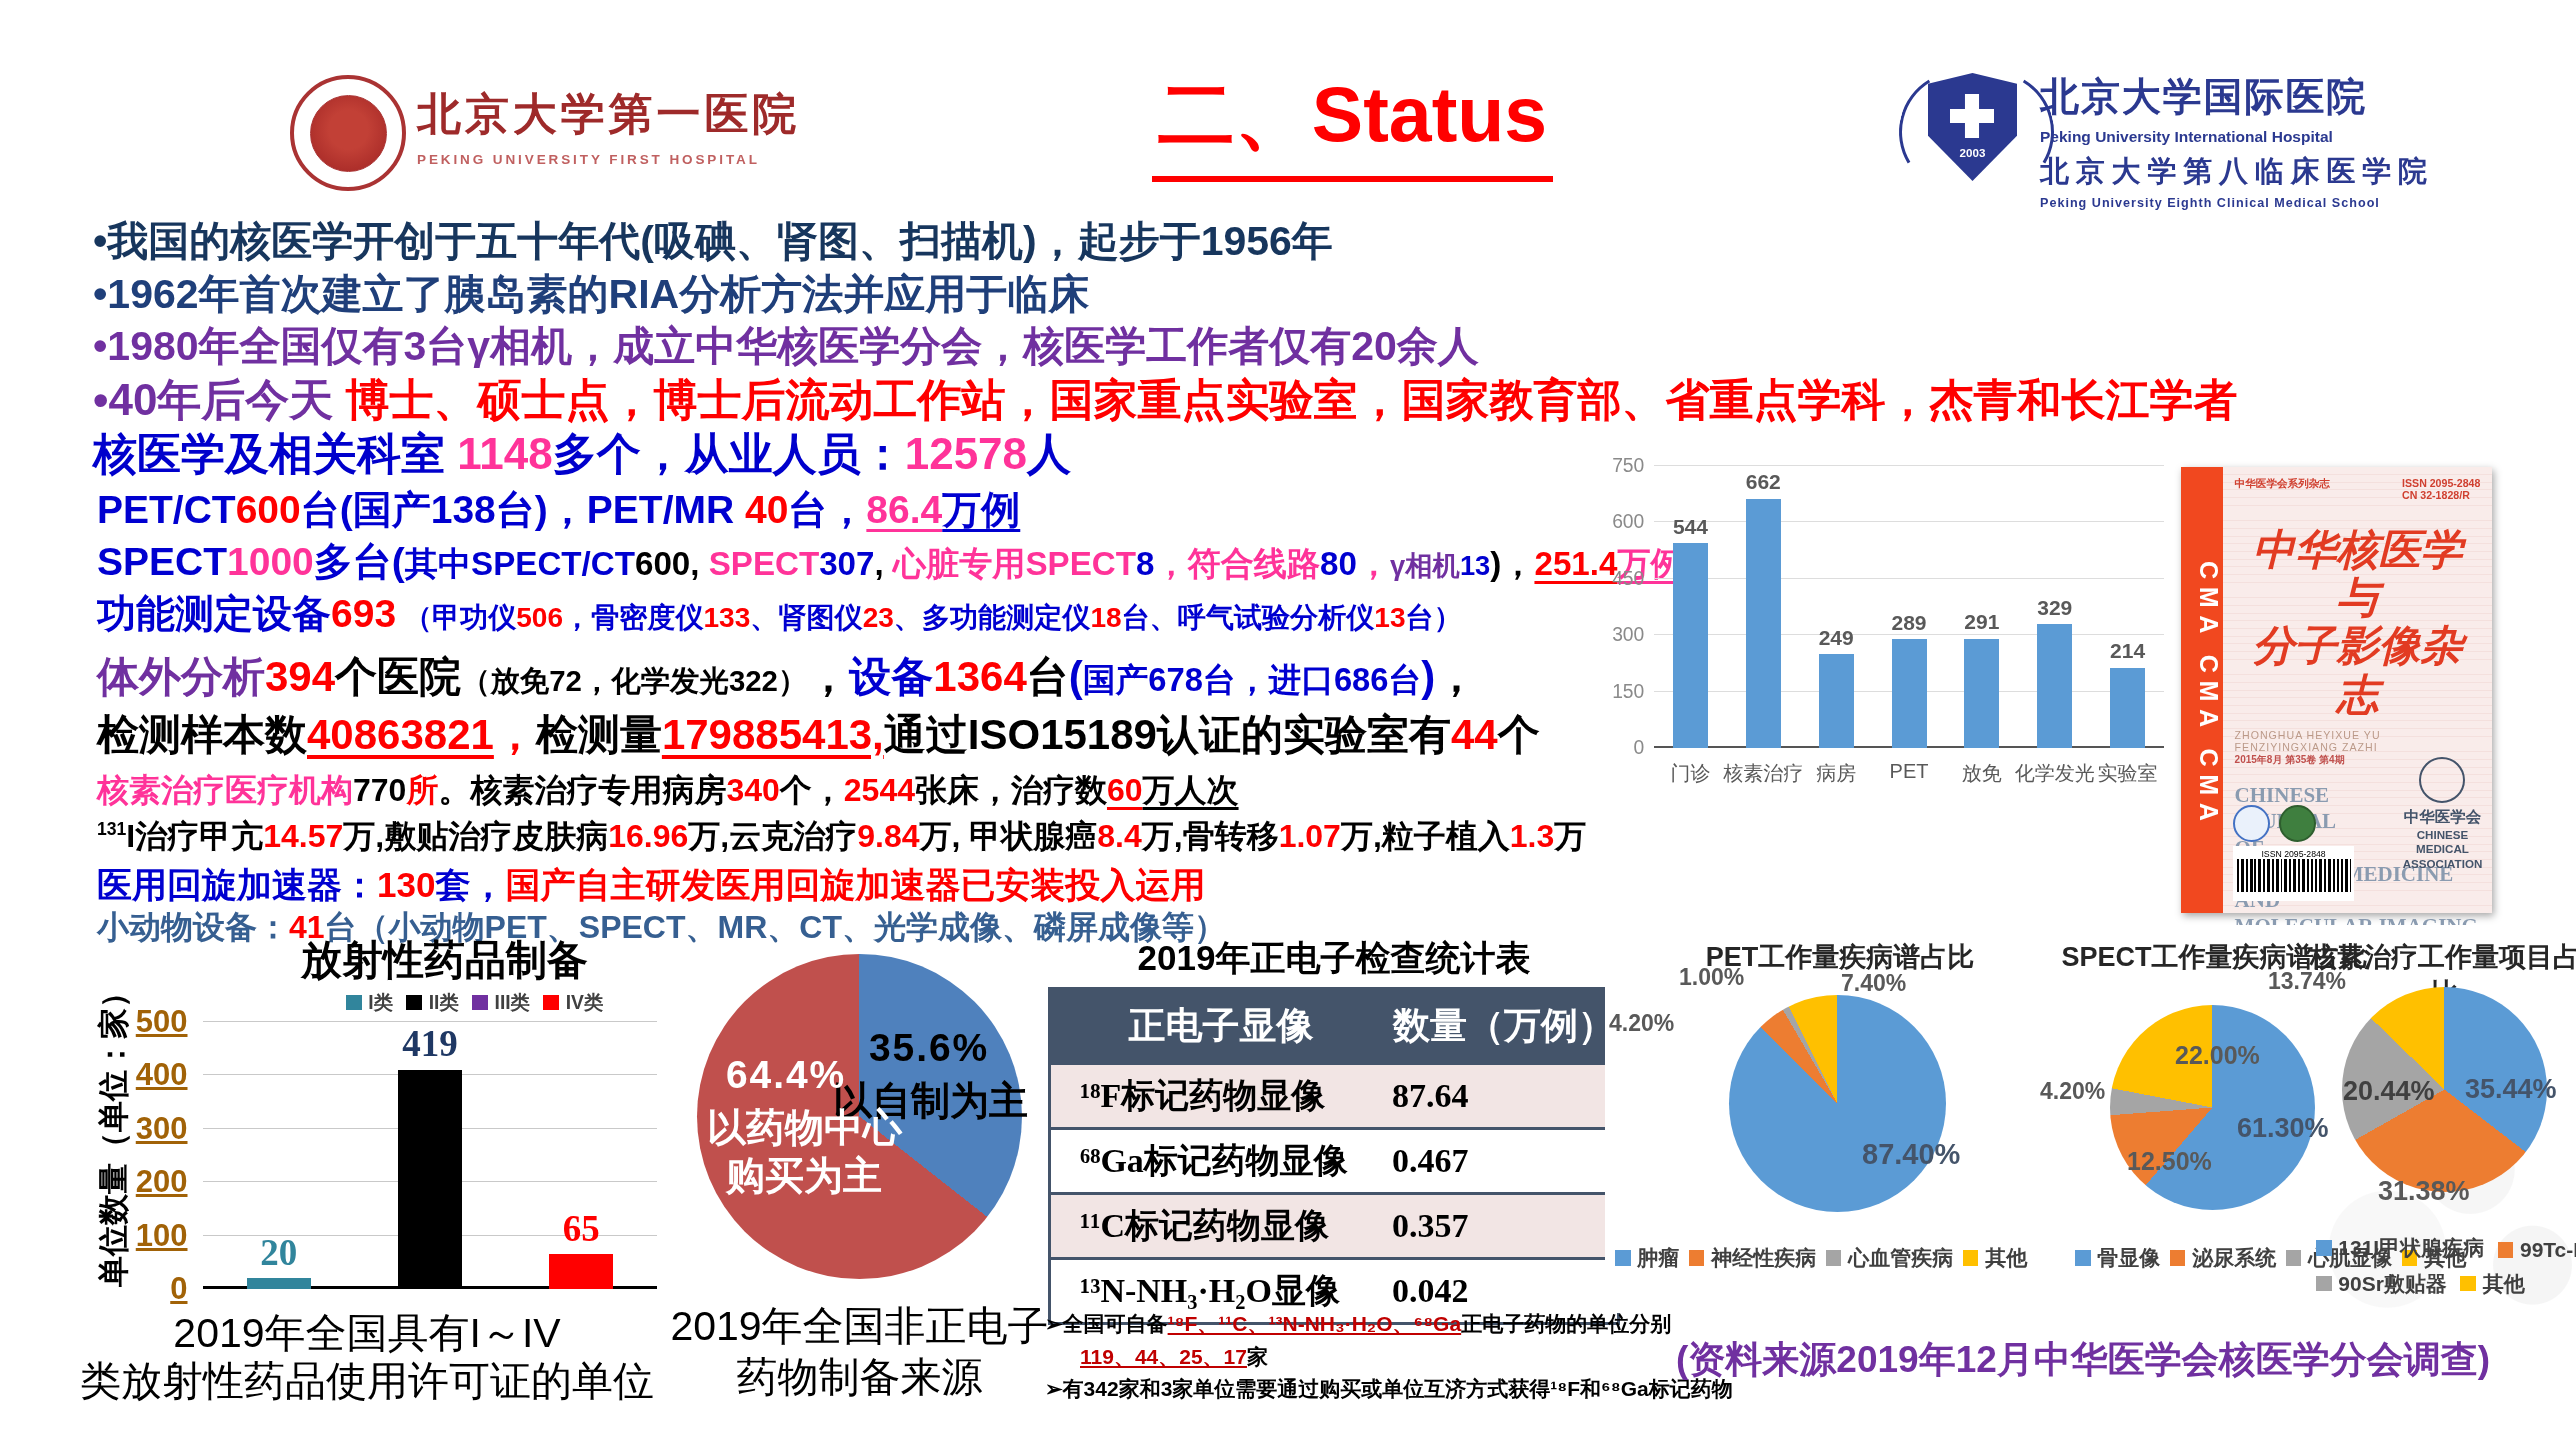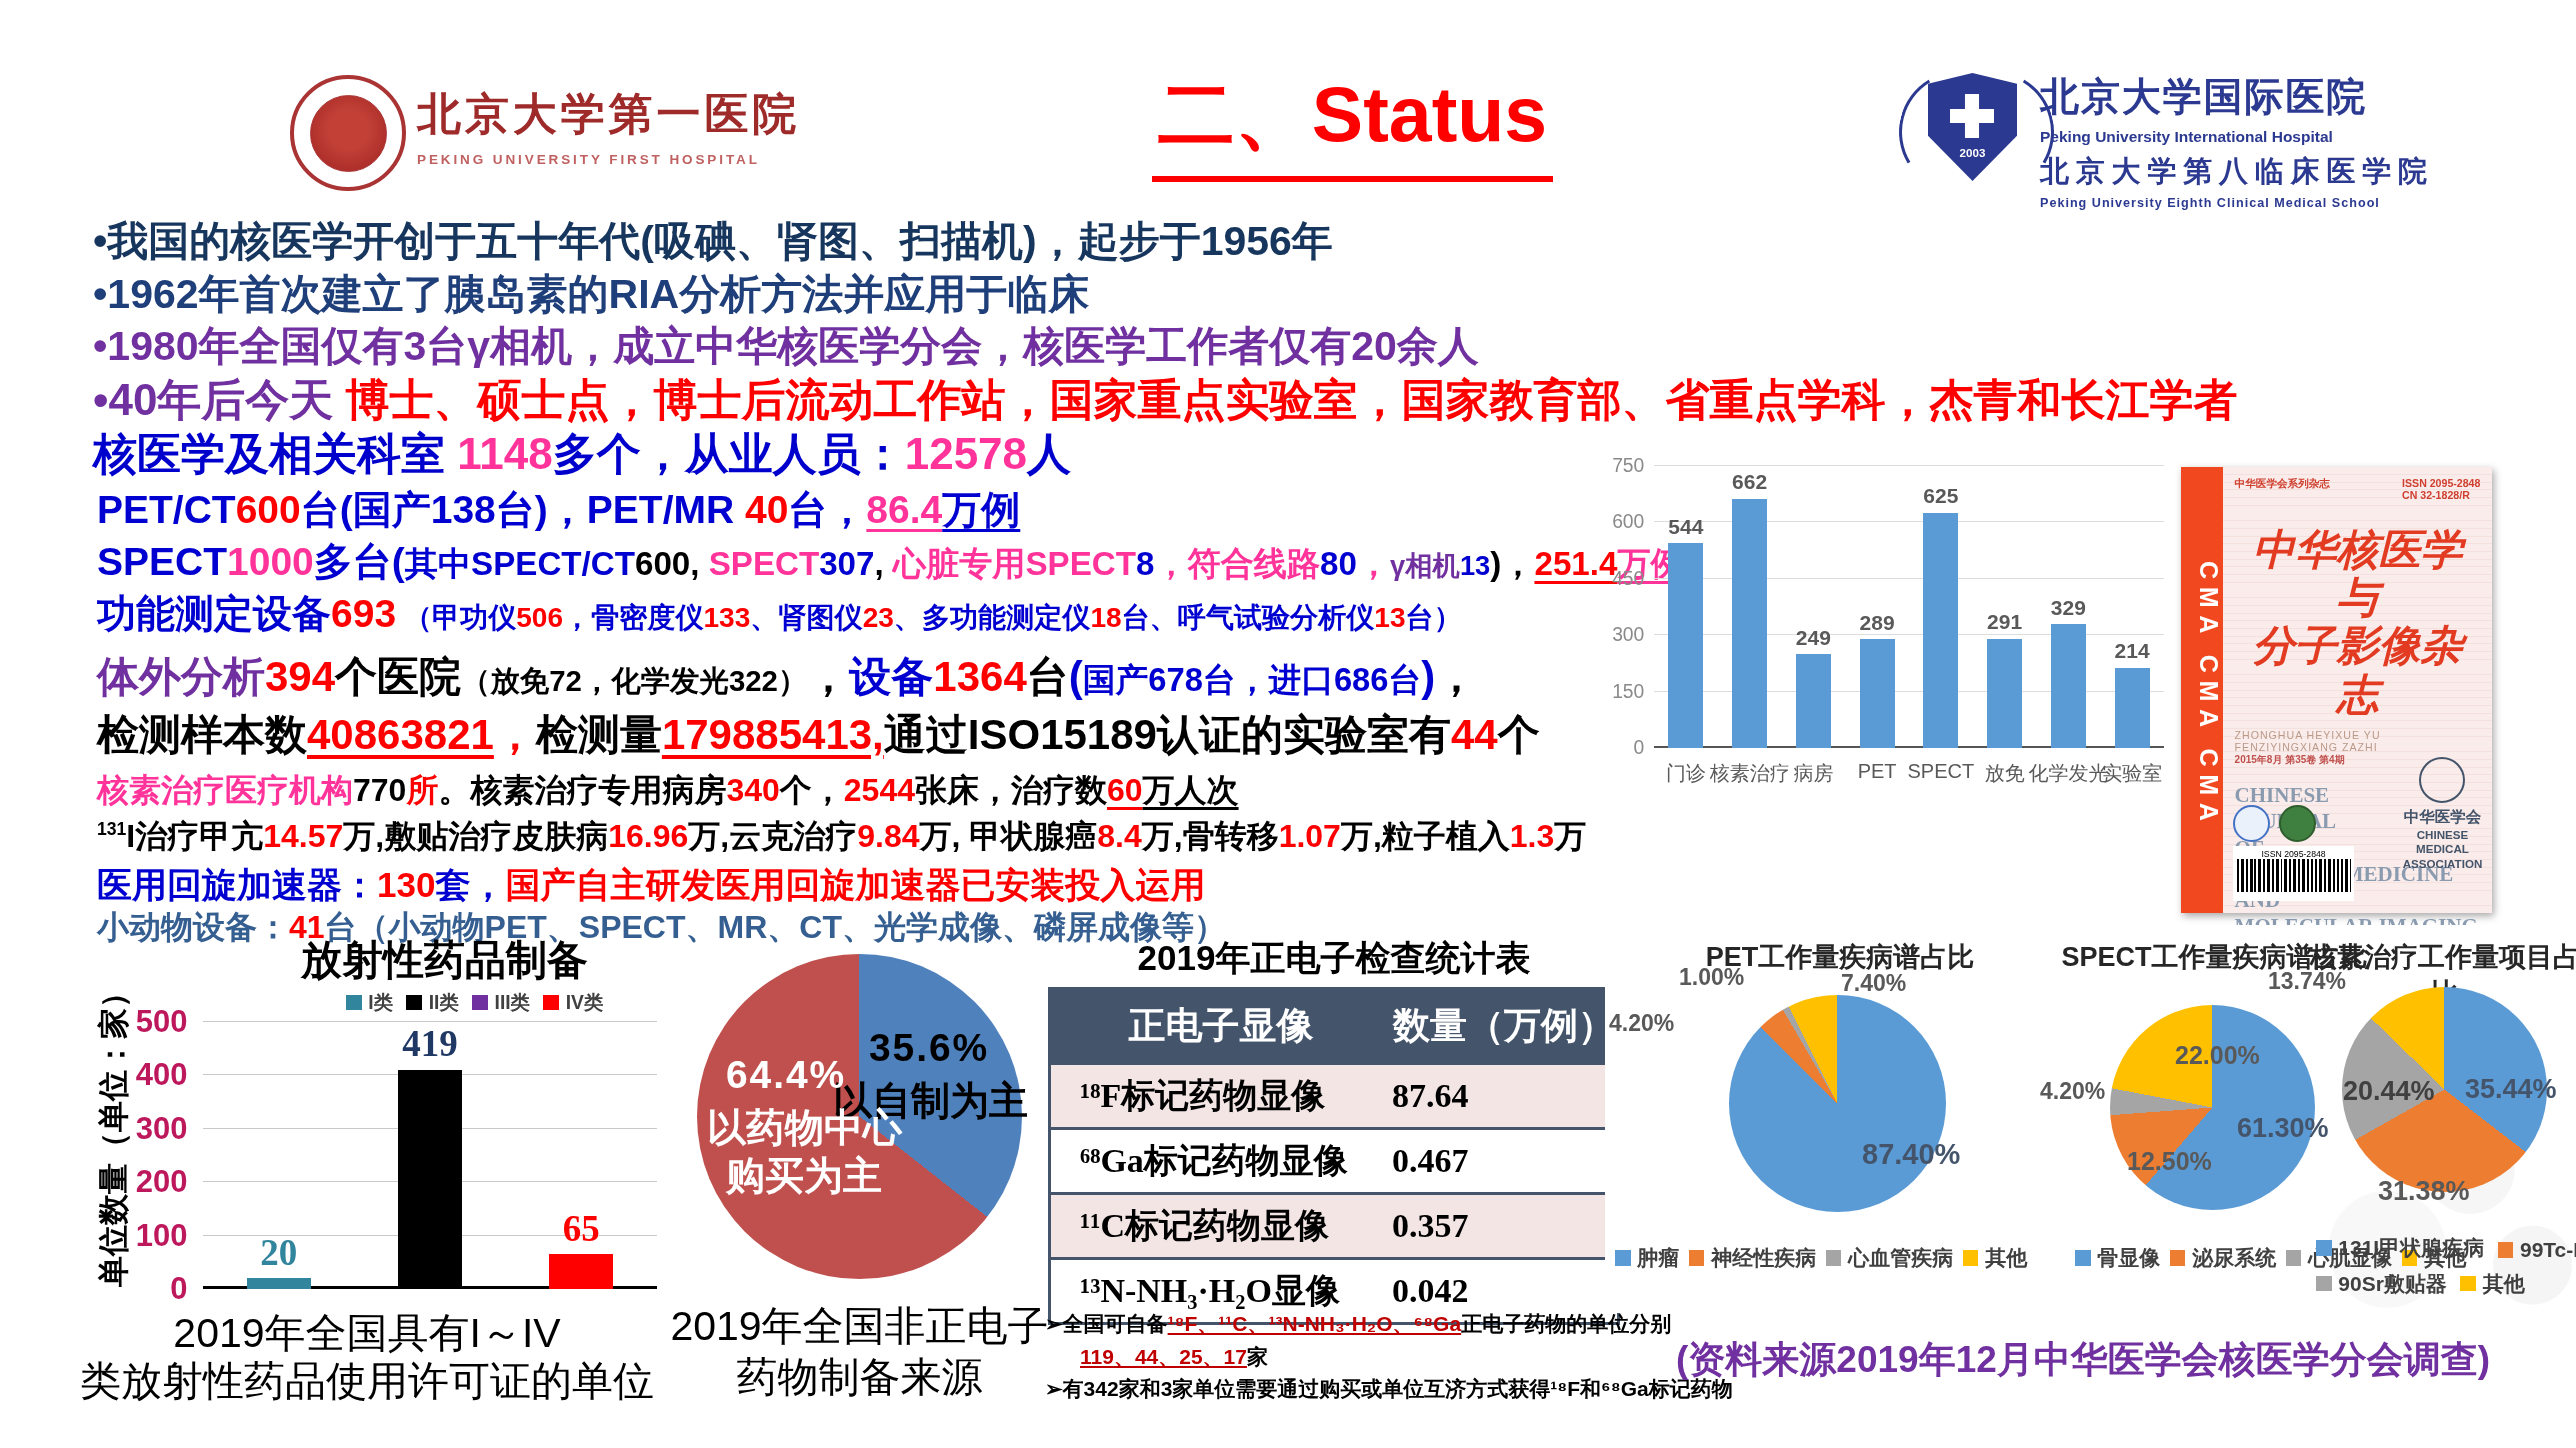--- a/index.html
+++ b/index.html
@@ -42,21 +42,21 @@
   .gridline.axis0{height:1.9px;background:#555;}
   .ytick{position:absolute;right:100%;margin-right:9.7px;transform:translateY(50%);
     font-size:19.3px;color:#8a8a8a;}
   .bars{position:absolute;left:0;right:0;top:0;bottom:0;display:flex;align-items:flex-end;}
   .barcell{flex:1;height:100%;display:flex;flex-direction:column;justify-content:flex-end;
     align-items:center;position:relative;}
   .vlabel{margin-bottom:4.8px;font-weight:bold;font-size:21px;}
   .xlabel{position:absolute;top:100%;margin-top:11.6px;font-size:20px;color:#595959;white-space:nowrap;}
   #pharma-plot .gridline{background:#C9C9C9;}
   #pharma-plot .gridline.axis0{height:2.9px;background:#000;}
-  #pharma-plot .ytick{font-size:31px;color:#be185d;font-weight:bold;margin-right:15.5px;}
+  #pharma-plot .ytick{font-size:31px;color:#a16207;font-weight:bold;margin-right:15.5px;text-decoration:underline;}
   #pharma-plot .vlabel{font-family:"Liberation Serif",serif;font-size:37px;}
   .pie{position:absolute;border-radius:50%;}
   .legend{position:absolute;display:flex;align-items:flex-end;}
   .lg-item{display:flex;align-items:center;gap:6.8px;font-weight:bold;white-space:nowrap;color:#404040;}
   .lg-sq{display:inline-block;width:15.5px;height:15.5px;}
   .chart-title{position:absolute;text-align:center;font-weight:bold;color:#262626;}
   .caption{position:absolute;text-align:center;color:#000;font-size:41px;}
   .pie-label{position:absolute;font-weight:bold;color:#595959;font-size:23px;white-space:nowrap;}
 
   
@@ -180,25 +180,20 @@
         <div class="vlabel" style="color: rgb(89, 89, 89);">249</div>
         <div class="bar" style="height: 33.2%; width: 35px; background: rgb(91, 155, 213);"></div>
         <div class="xlabel">病房</div>
       </div>
       <div class="barcell">
         <div class="vlabel" style="color: rgb(89, 89, 89);">289</div>
         <div class="bar" style="height: 38.5333%; width: 35px; background: rgb(91, 155, 213);"></div>
         <div class="xlabel">PET</div>
       </div>
       <div class="barcell">
-        <div class="vlabel" style="color: rgb(89, 89, 89);">625</div>
-        <div class="bar" style="height: 83.3333%; width: 35px; background: rgb(91, 155, 213);"></div>
-        <div class="xlabel">SPECT</div>
-      </div>
-      <div class="barcell">
         <div class="vlabel" style="color: rgb(89, 89, 89);">291</div>
         <div class="bar" style="height: 38.8%; width: 35px; background: rgb(91, 155, 213);"></div>
         <div class="xlabel">放免</div>
       </div>
       <div class="barcell">
         <div class="vlabel" style="color: rgb(89, 89, 89);">329</div>
         <div class="bar" style="height: 43.8667%; width: 35px; background: rgb(91, 155, 213);"></div>
         <div class="xlabel">化学发光</div>
       </div>
       <div class="barcell">

